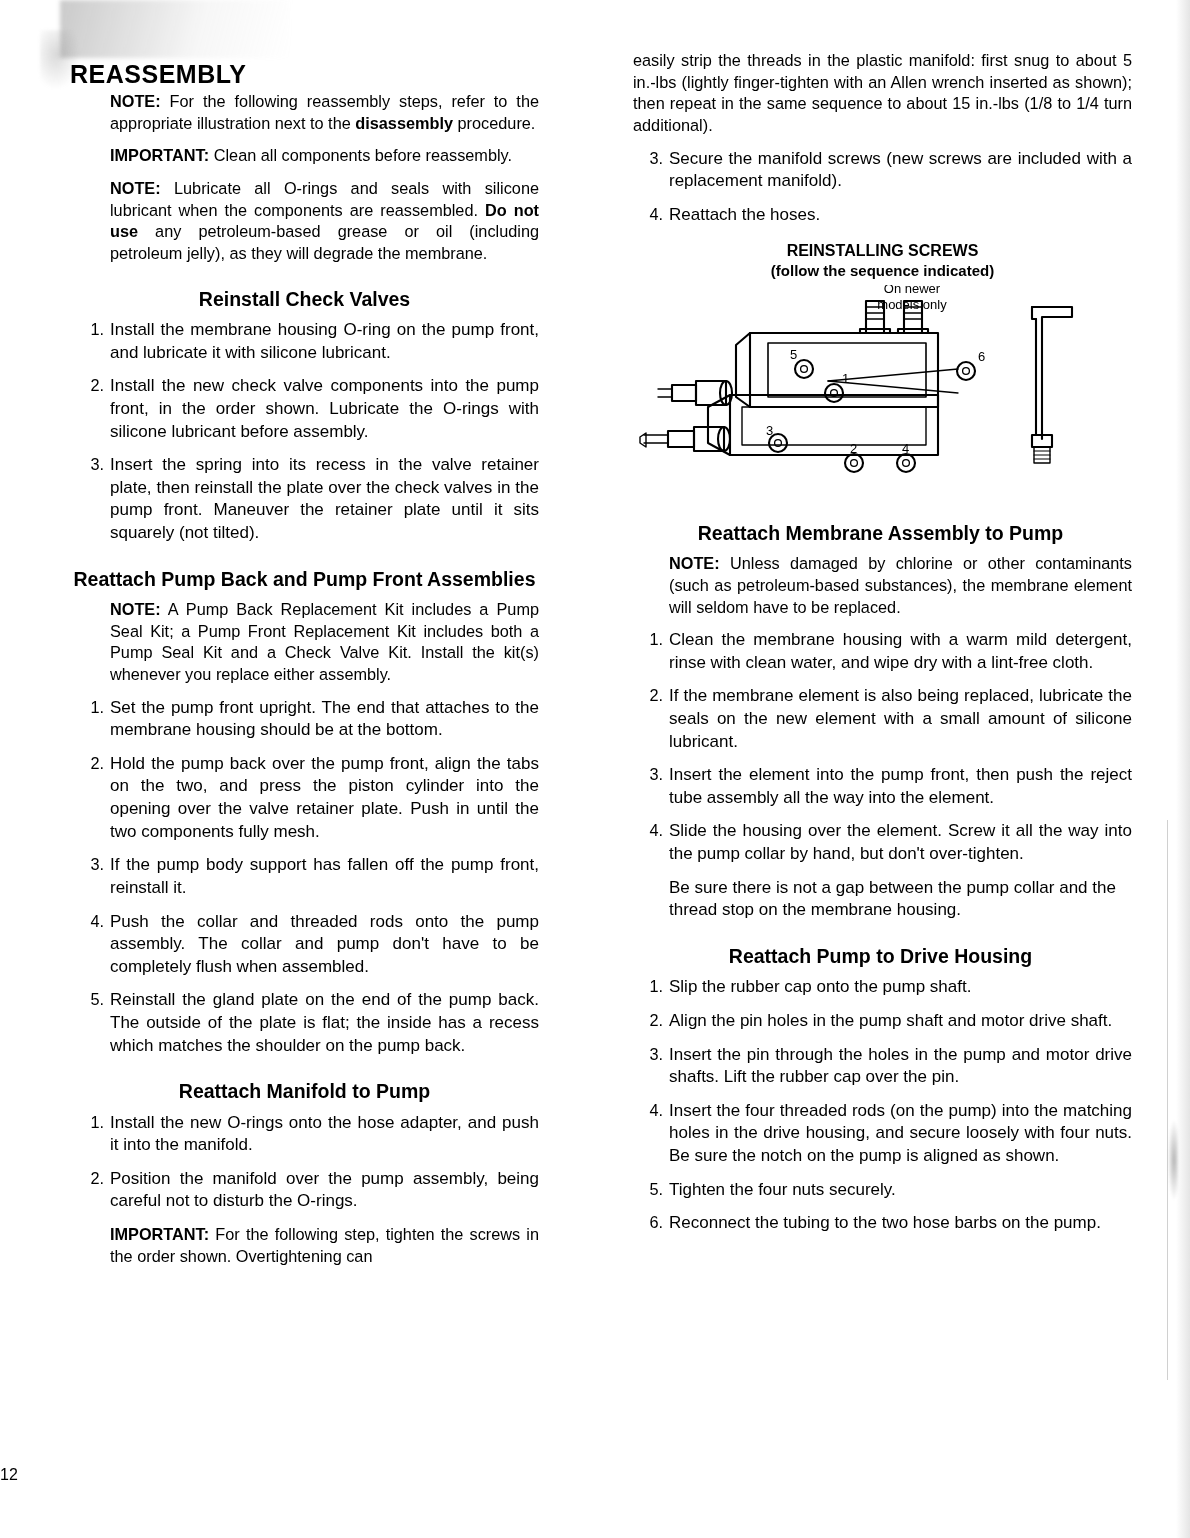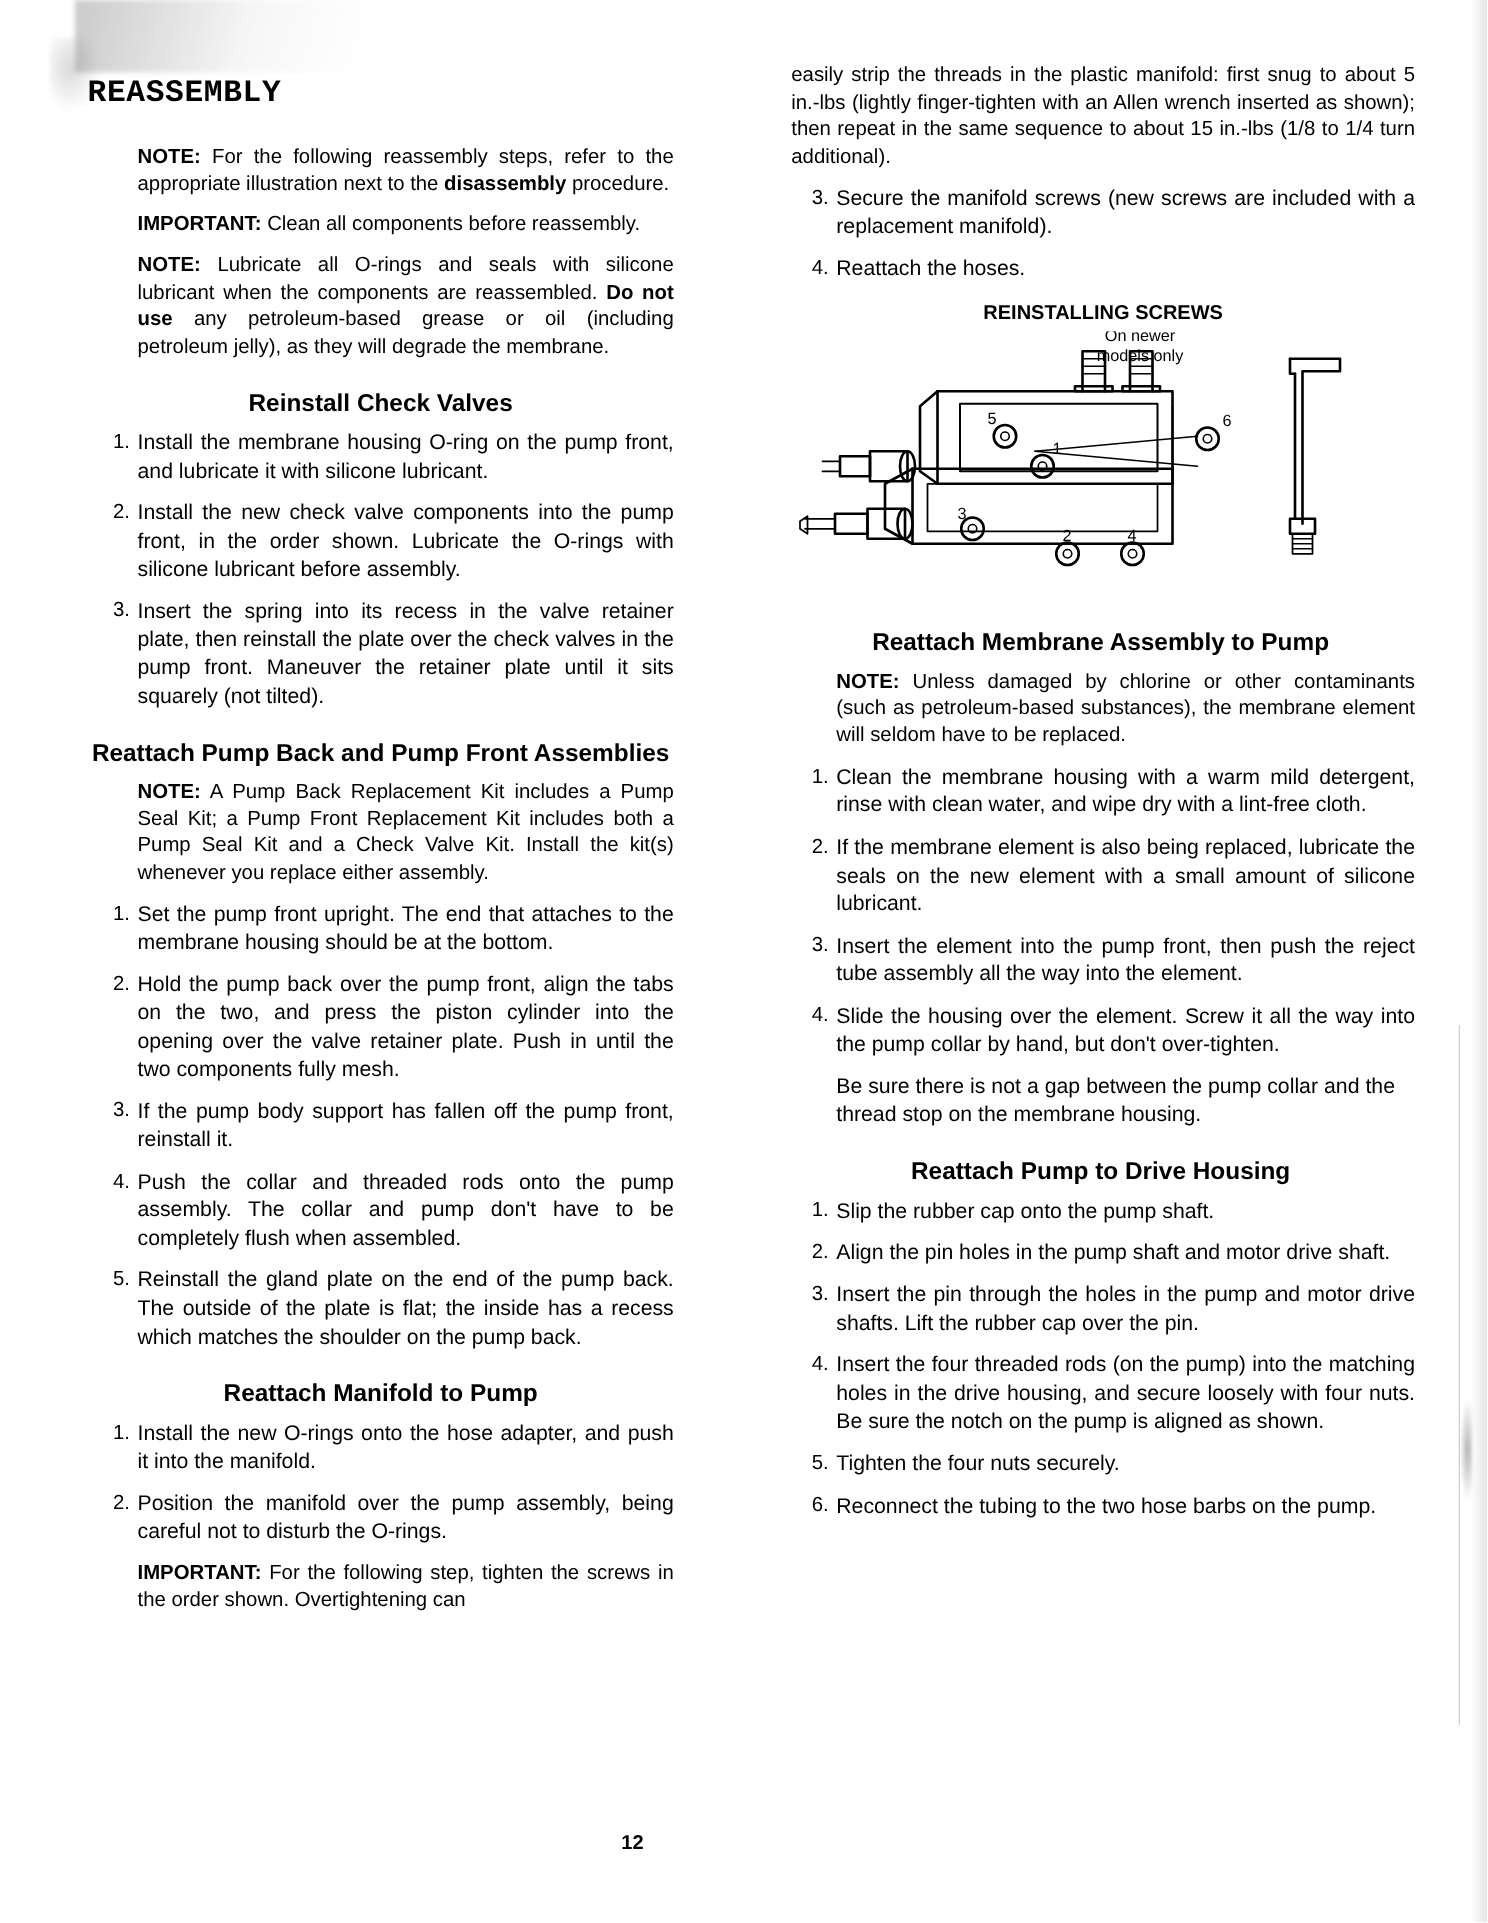--- a/index.html
+++ b/index.html
@@ -67,22 +67,21 @@
     padding: 50px 56px 0 74px;
   }
   .col.right {
     padding: 50px 58px 0 38px;
   }
 
   h1.sec-title {
     font-size: 25px;
     font-weight: bold;
     letter-spacing: 0.5px;
-    margin: 10px 0 26px -4px;
-    font-family: Liberation Mono, monospace;
+    margin: 10px 0 2px -4px;
   }
   h2.sub-title {
     font-size: 19.5px;
     font-weight: bold;
     margin: 22px 0 8px -4px;
     line-height: 1.25;
     text-align: center;
   }
   p.note {
     font-size: 16.3px;
@@ -140,23 +139,22 @@
     line-height: 1.3;
   }
   .fig-svg {
     margin-top: 4px;
   }
   .page-number {
     position: absolute;
     left: 0;
     top: 1466px;
     width: 1012px;
-    text-align: center;
+    text-align: left;
     font-size: 16px;
-    font-weight: bold;
   }
 </style>
 </head>
 <body>
 
 <div class="page">
 
   <div class="scan-smudge-top"></div>
   <div class="scan-smudge-left"></div>
   <div class="scan-edge-right"></div>
@@ -210,20 +208,21 @@
 
       <p class="note" style="padding-left:0;">easily strip the threads in the plastic manifold: first snug to about 5 in.-lbs (lightly finger-tighten with an Allen wrench inserted as shown); then repeat in the same sequence to about 15 in.-lbs (1/8 to 1/4 turn additional).</p>
 
       <ol class="steps" data-start="3">
         <li>Secure the manifold screws (new screws are included with a replacement manifold).</li>
         <li>Reattach the hoses.</li>
       </ol>
 
       <div class="fig">
         <div class="fig-title">REINSTALLING SCREWS</div>
+        <div class="fig-sub">(follow the sequence indicated)</div>
 
         <svg class="fig-svg" width="490" height="210" viewBox="0 0 490 210">
           <g fill="none" stroke="#000" stroke-width="2.1" stroke-linejoin="round" stroke-linecap="round">
 
             <path d="M98 60 L112 48 L300 48 L300 122 L112 122 L98 112 Z"></path>
             <path d="M112 48 L112 122"></path>
 
             <path d="M130 58 L288 58 L288 112 L130 112 Z" stroke-width="1.6"></path>
 
             <path d="M70 122 L92 110 L300 110 L300 170 L92 170 L70 158 Z"></path>

